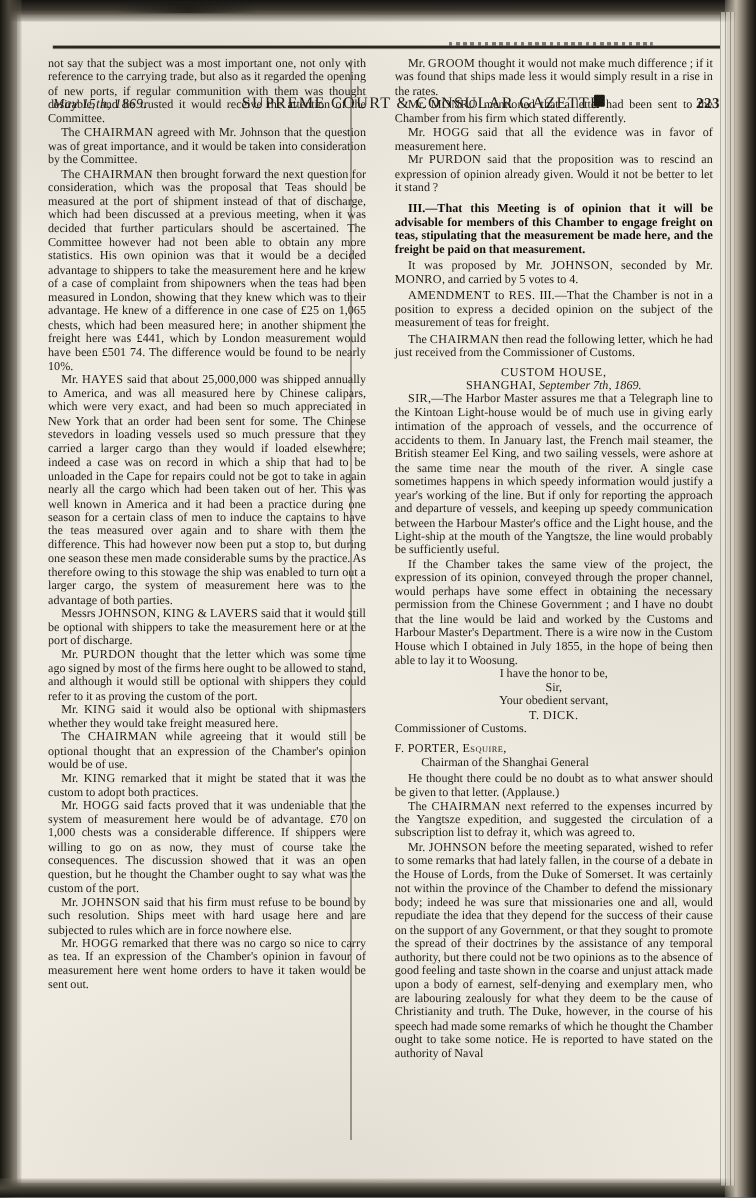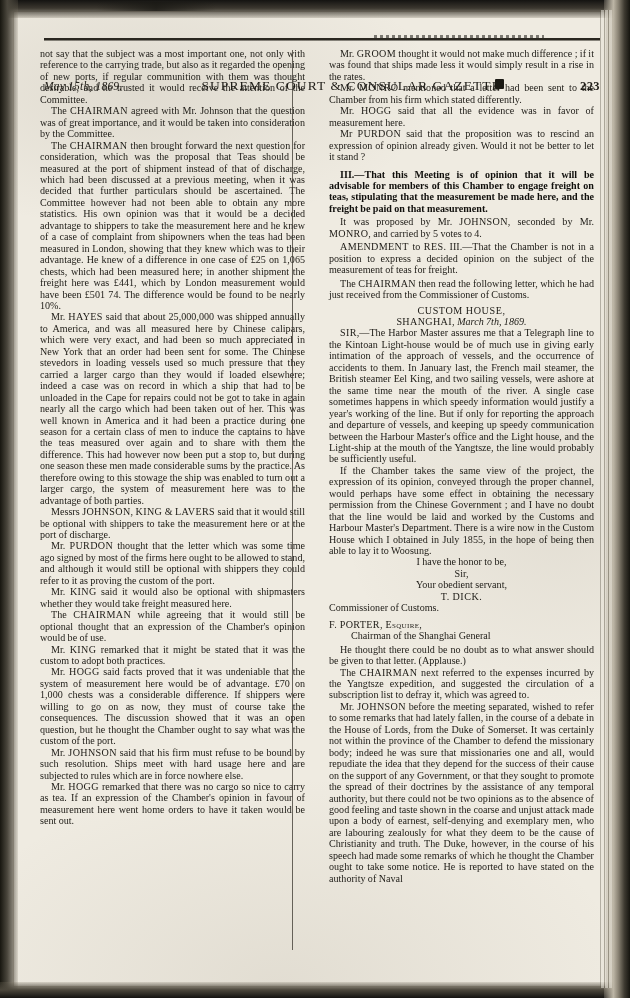--- a/index.html
+++ b/index.html
@@ -123,21 +123,21 @@
       <div class="gap-s"></div>
       <p class="ind">It was proposed by Mr. <span class="sc">JOHNSON</span>, seconded by Mr. <span class="sc">MONRO</span>, and carried by 5 votes to 4.</p>
       <div class="gap-s"></div>
       <p class="ind"><span class="sc">AMENDMENT</span> to <span class="sc">RES</span>. III.—That the Chamber is not in a position to express a decided opinion on the subject of the measurement of teas for freight.</p>
       <div class="gap-s"></div>
       <p class="ind">The <span class="sc">CHAIRMAN</span> then read the following letter, which he had just received from the Commissioner of Customs.</p>
       <div class="gap"></div>
       <p class="ctr-sc">CUSTOM HOUSE,</p>
       <p class="ctr">
         <span class="sc">SHANGHAI,</span>
-        <span class="it">March 7th, 1869.</span>
+        <span class="it">September 7th, 1869.</span>
       </p>
       <p class="ind"><span class="sc">SIR</span>,—The Harbor Master assures me that a Telegraph line to the Kintoan Light-house would be of much use in giving early intimation of the approach of vessels, and the occurrence of accidents to them. In January last, the French mail steamer, the British steamer Eel King, and two sailing vessels, were ashore at the same time near the mouth of the river. A single case sometimes happens in which speedy information would justify a year's working of the line. But if only for reporting the approach and departure of vessels, and keeping up speedy communication between the Harbour Master's office and the Light house, and the Light-ship at the mouth of the Yangtsze, the line would probably be sufficiently useful.</p>
       <p class="ind">If the Chamber takes the same view of the project, the expression of its opinion, conveyed through the proper channel, would perhaps have some effect in obtaining the necessary permission from the Chinese Government ; and I have no doubt that the line would be laid and worked by the Customs and Harbour Master's Department. There is a wire now in the Custom House which I obtained in July 1855, in the hope of being then able to lay it to Woosung.</p>
       <p class="ctr">I have the honor to be,</p>
       <p class="ctr">Sir,</p>
       <p class="ctr">Your obedient servant,</p>
       <p class="sig-name">T. DICK.</p>
       <p class="sig-title">Commissioner of Customs.</p>
       <p class="addr sc">F. PORTER, Esquire,</p>
       <p class="addr-sub">Chairman of the Shanghai General</p>

